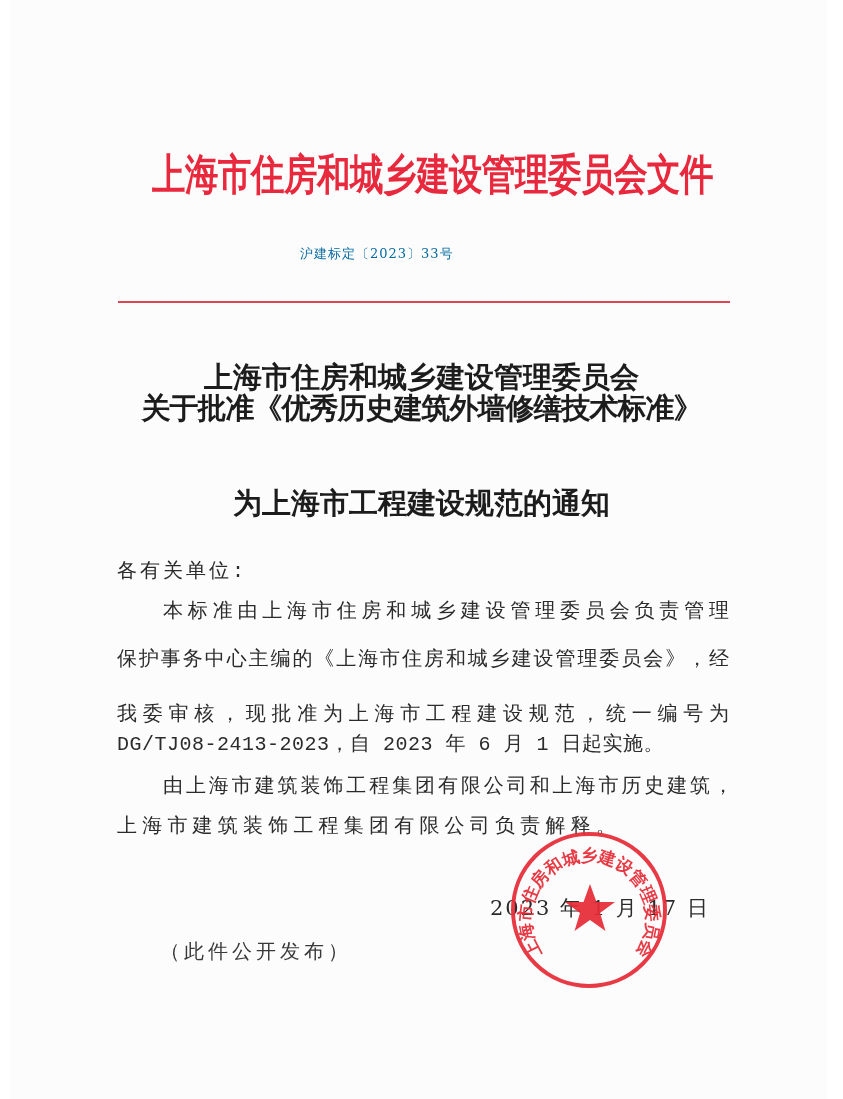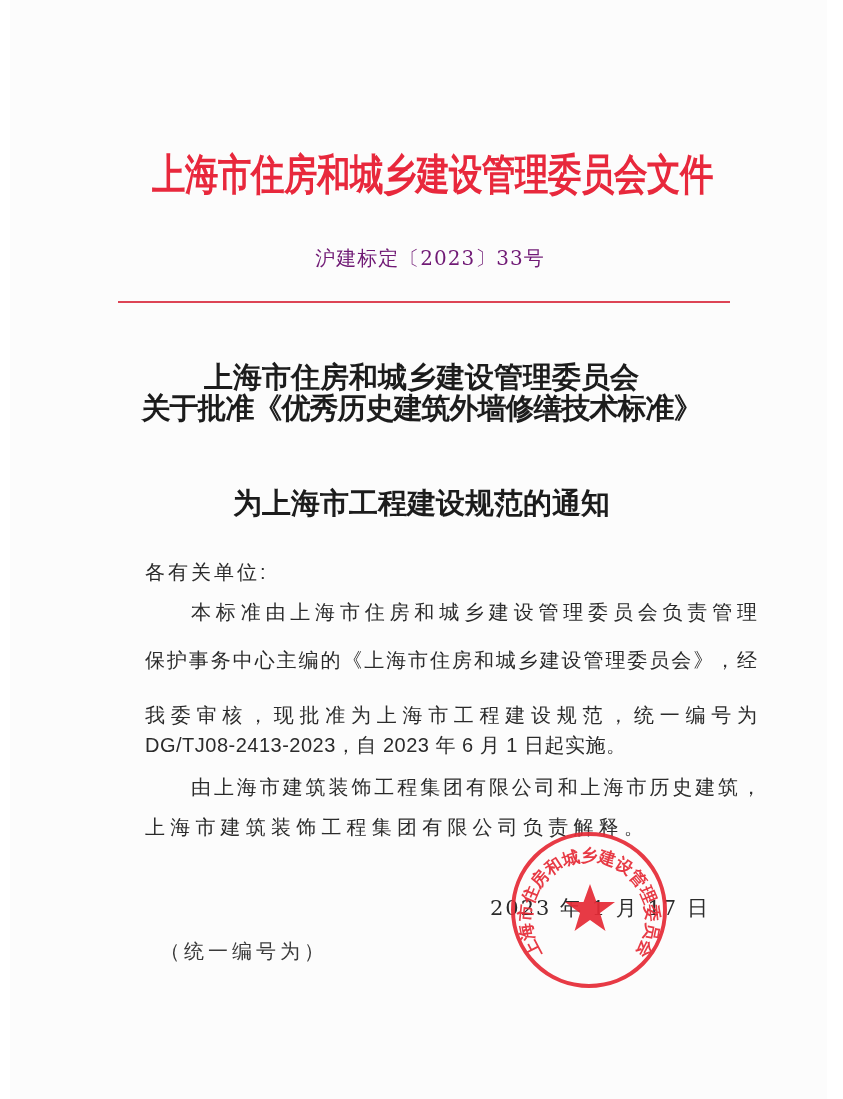--- a/index.html
+++ b/index.html
@@ -41,23 +41,22 @@
     display: inline-block;
     width: 33px;
     text-align: center;
     transform: scaleX(0.88) scaleY(1.12);
   }
   .doc-number {
     position: absolute;
     left: 300px;
     top: 245px;
     width: 260px;
-    text-align: center;
-    font-size: 20px;
-    color: #701a75;
+    font-size: 13px;
+    color: #0369a1;
     letter-spacing: 1px;
     font-family: "DejaVu Serif", serif;
   }
   .red-rule {
     position: absolute;
     left: 118px;
     top: 301px;
     width: 612px;
     height: 2px;
     background: #dd4455;
@@ -76,26 +75,25 @@
   .heading.l1 { top: 357px; letter-spacing: 0px; }
   .heading.l2 { top: 388px; letter-spacing: -1px; }
   .heading.l3 { top: 461px; letter-spacing: 0px; margin-top: 22px; }
 
   .body-line {
     position: absolute;
     left: 117px;
     width: 612px;
     font-size: 20px;
     color: #2b2b2b;
-    font-family: Liberation Sans, sans-serif;
+    font-family: Liberation Mono, monospace;
     line-height: 30px;
     white-space: nowrap;
     text-align: justify;
     text-align-last: justify;
-    margin-left: 28px;
   }
   .body-line.noj { text-align: left; text-align-last: left; }
   .salutation { top: 557px; letter-spacing: 3px; }
   .p1l1 { top: 597px; left: 163px; width: 566px; }
   .p1l2 { top: 645px; }
   .p1l3 { top: 700px; }
   .p1l4 { top: 730px; letter-spacing: 0.5px; }
   .p2l1 { top: 772px; left: 163px; width: 570px; }
   .p2l2 { top: 812px; letter-spacing: 5.2px; }
 
@@ -177,13 +175,13 @@
   <defs>
     <path id="sealArc" d="M 30,118 A 58,58 0 1,1 132,118" fill="none"></path>
   </defs>
   <circle cx="81" cy="81" r="76" fill="none" stroke="#e62a36" stroke-width="4"></circle>
   <text font-family="DejaVu Sans, sans-serif" font-size="17" font-weight="bold" fill="#e62a36">
     <textPath href="#sealArc" startOffset="50%" text-anchor="middle">上海市住房和城乡建设管理委员会</textPath>
   </text>
   <polygon fill="#e62a36" points="82,55 88.5,73 107,73 92,84 97.5,102 82,91 66.5,102 72,84 57,73 75.5,73"></polygon>
 </svg>
 
-<div class="public-note">（统一编号为）</div>
+<div class="public-note">（此件公开发布）</div>
 
 </body></html>

